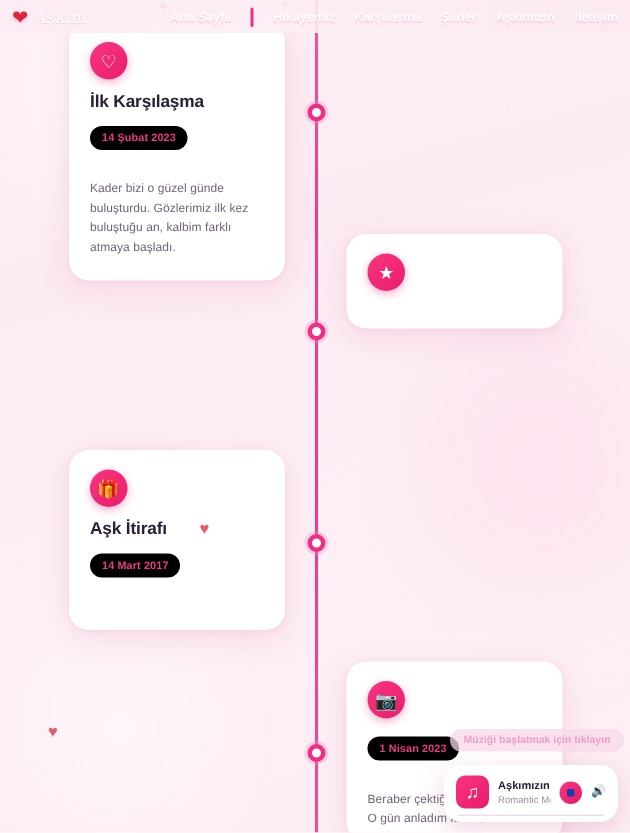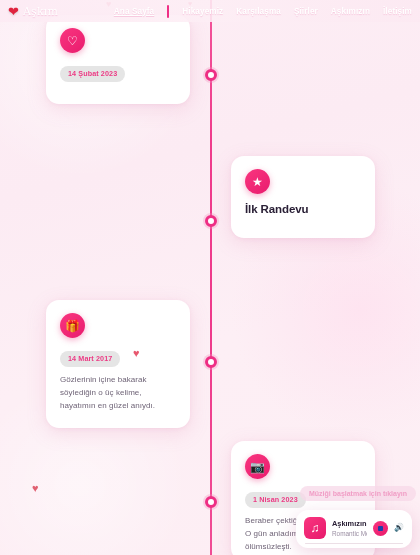--- a/index.html
+++ b/index.html
@@ -66,21 +66,21 @@
   }
   .nav-link {
     font-size: 8.2px;
     font-weight: 700;
     color: #ffffff;
     white-space: nowrap;
     letter-spacing: .1px;
     text-shadow: 0 1px 1px rgba(238,150,190,.4);
     cursor: pointer;
   }
-  .nav-link.active { position: relative; text-decoration: underline; }
+  .nav-link.active { position: relative; }
   .nav-divider {
     width: 2px;
     height: 13px;
     background: #ef2f86;
     border-radius: 1px;
     flex: 0 0 auto;
   }
 
   
   .float-heart {
@@ -155,27 +155,27 @@
   .card-title {
     font-size: 11.5px;
     font-weight: 700;
     color: #2a2036;
     letter-spacing: -.1px;
     margin-bottom: 7px;
   }
 
   .card-date {
     display: inline-block;
-    background: #e5e5e5;
+    background: #000000;
     color: #ec3a84;
     font-size: 7.2px;
     font-weight: 700;
     padding: 3.5px 8px;
     border-radius: 10px;
-    margin-bottom: 6px;
+    margin-bottom: 19px;
     letter-spacing: .1px;
   }
 
   .card-text {
     font-size: 8px;
     line-height: 1.65;
     color: #6f6477;
     letter-spacing: .05px;
   }
 
@@ -272,32 +272,33 @@
 <span class="float-heart fh-4">♥</span>
 
 <div class="timeline-line"></div>
 <div class="timeline-dot dot-1"></div>
 <div class="timeline-dot dot-2"></div>
 <div class="timeline-dot dot-3"></div>
 <div class="timeline-dot dot-4"></div>
 
 <div class="card card-left c1">
   <div class="card-icon">♡</div>
+  <div class="card-title">İlk Karşılaşma</div>
   <div><span class="card-date">14 Şubat 2023</span></div>
+  <div class="card-text">Kader bizi o güzel günde buluşturdu. Gözlerimiz ilk kez buluştuğu an, kalbim farklı atmaya başladı.</div>
 </div>
 
 <div class="card card-right c2">
   <div class="card-icon">★</div>
-  <div class="card-title">İlk Randevu</div>
 </div>
 
 <div class="card card-left c3">
   <div class="card-icon">🎁</div>
+  <div class="card-title">Aşk İtirafı</div>
   <div><span class="card-date">14 Mart 2017</span></div>
-  <div class="card-text">Gözlerinin içine bakarak söylediğin o üç kelime, hayatımın en güzel anıydı.</div>
 </div>
 
 <div class="card card-right c4">
   <div class="card-icon">📷</div>
   <div><span class="card-date">1 Nisan 2023</span></div>
   <div class="card-text">Beraber çektiğimiz ilk fotoğraf. O gün anladım ki bu an ölümsüzleşti.</div>
 </div>
 
 <div class="music-tooltip">Müziği başlatmak için tıklayın</div>
 

